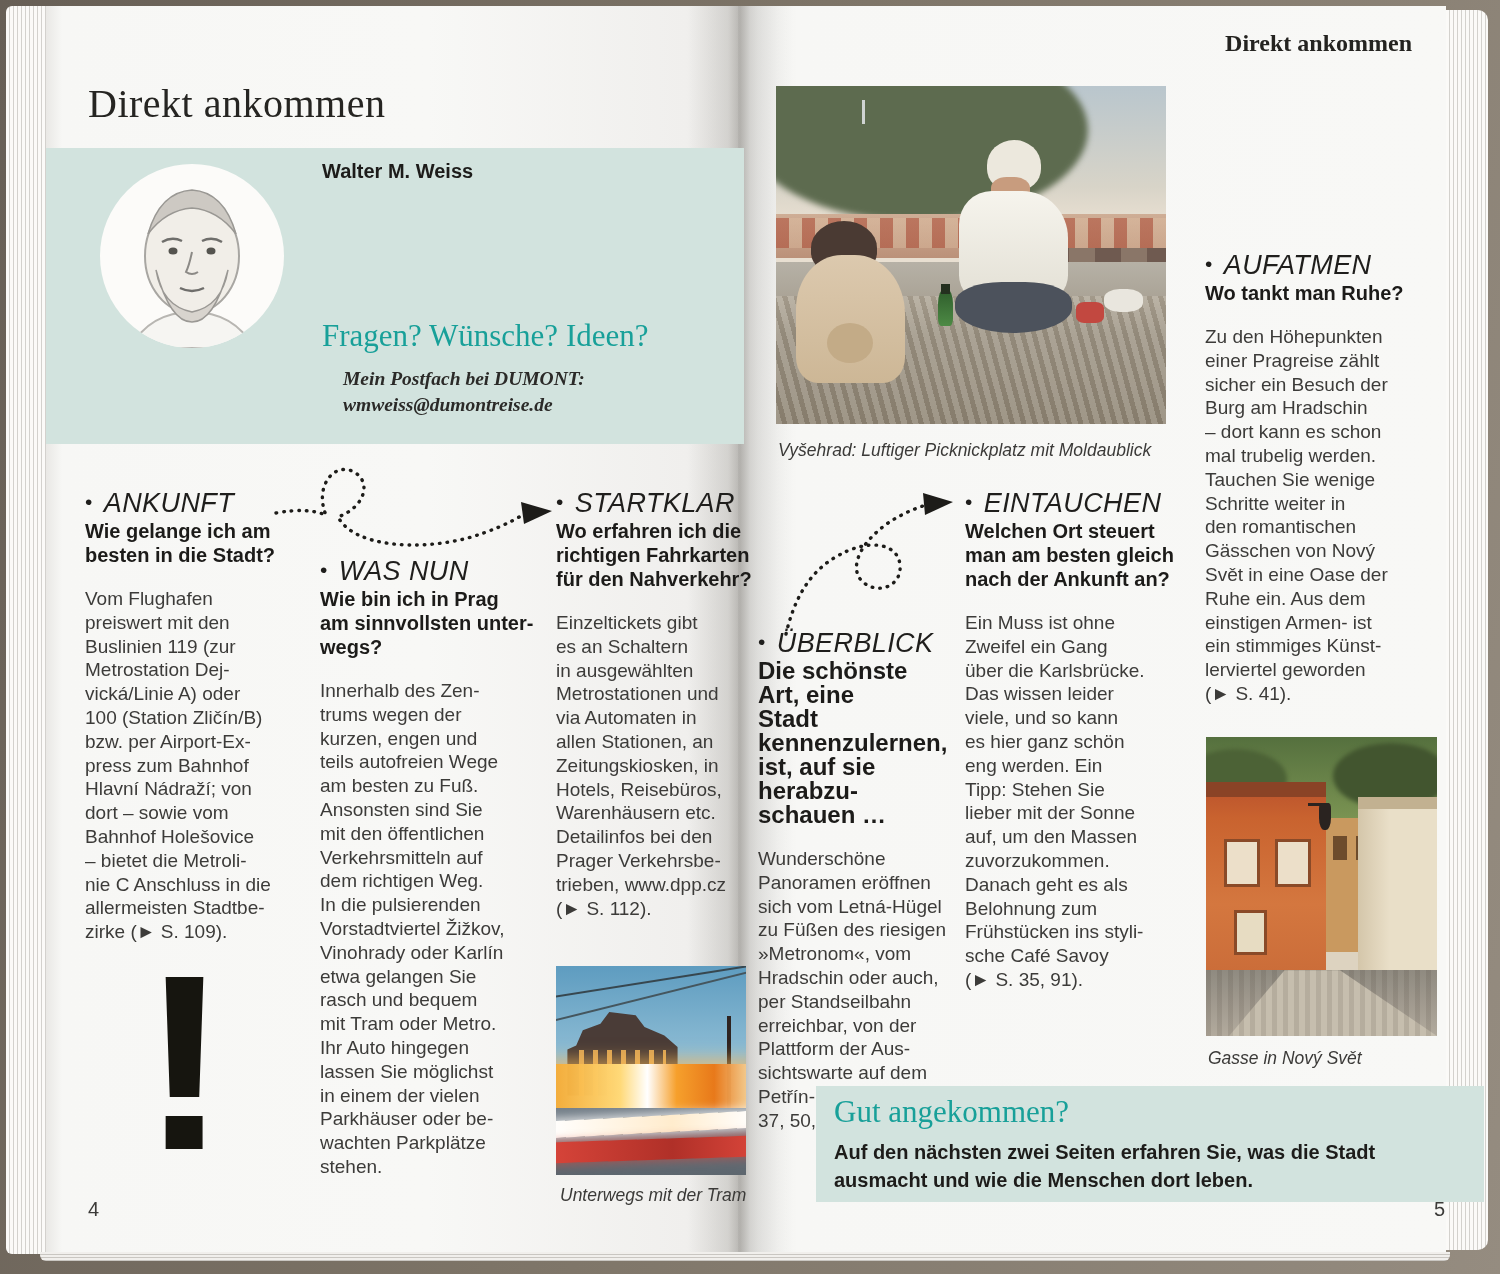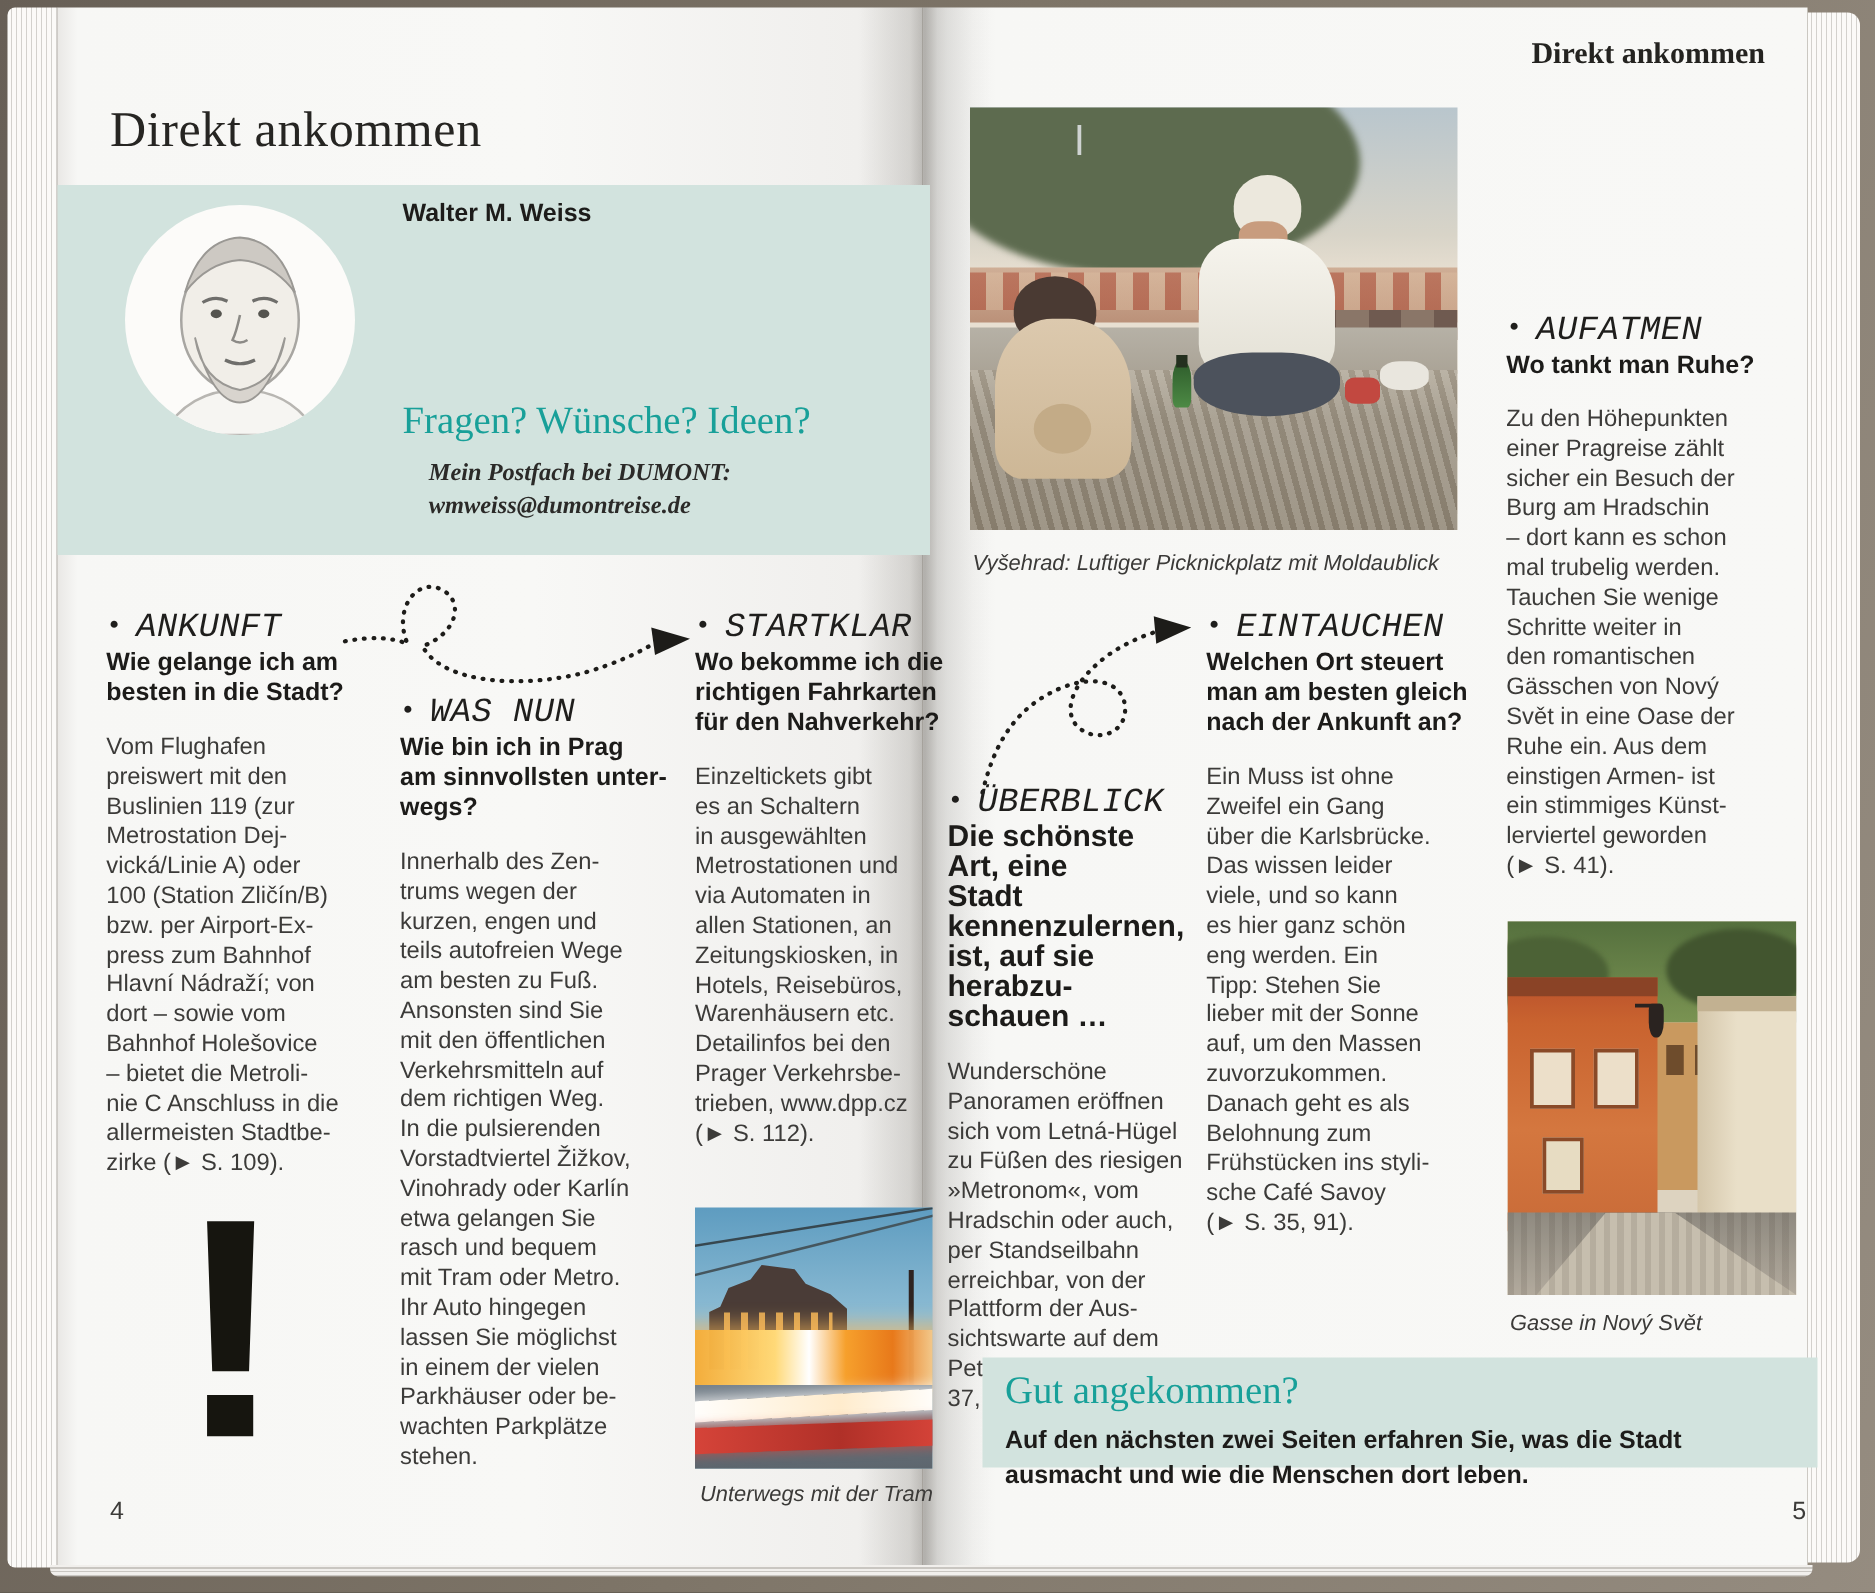--- a/index.html
+++ b/index.html
@@ -14,21 +14,21 @@
   .gutter{background:linear-gradient(90deg,rgba(0,0,0,0) 0,rgba(60,55,48,.10) 40px,rgba(60,55,48,.25) 52px,rgba(60,55,48,.10) 62px,rgba(60,55,48,.02) 90px,rgba(0,0,0,0) 110px);}
   
   .page-title{font-family:"Liberation Serif",serif;font-size:40px;color:#262522;letter-spacing:.5px;}
   .run-head{font-family:"Liberation Serif",serif;font-weight:bold;font-size:24px;color:#242320;text-align:right;}
   .mint{background:#d2e3de;}
   .author-name{font-weight:bold;font-size:20px;color:#1d1c1a;}
   .ml{white-space:pre-line;}
   .intro{font-size:19.5px;line-height:25.2px;color:#3a3937;}
   .cta{font-family:"Liberation Serif",serif;font-size:31px;color:#18a099;}
   .postfach{font-family:"Liberation Serif",serif;font-style:italic;font-weight:bold;font-size:19.5px;line-height:26px;color:#2b2a28;margin-left:21px;}
-  .sec-head{font-family:Liberation Mono, monospace;font-style:italic;font-size:27px;color:#1f1e1c;letter-spacing:.4px;white-space:nowrap;}
+  .sec-head{font-family:Liberation Sans, sans-serif;font-style:italic;font-size:27px;color:#1f1e1c;letter-spacing:.4px;white-space:nowrap;}
   .sec-head .bullet{font-style:normal;font-size:21px;vertical-align:3px;margin-right:11px;}
   .q{font-weight:bold;font-size:20px;line-height:24px;color:#1c1b19;}
   .body{font-size:19px;line-height:23.8px;color:#3c3b39;margin-top:20px;}
   .caption{font-style:italic;font-size:17.5px;color:#3b3a38;}
   .pagenum{font-size:20px;color:#3c3b39;}
   .bang{font-weight:bold;font-size:250px;line-height:1;color:#16150f;transform:scaleX(1.05);}
   .box-title{font-family:"Liberation Serif",serif;font-size:31px;color:#18a099;}
   .box-text{font-weight:bold;font-size:20px;line-height:28px;color:#1d1c1a;}
   .photo{overflow:hidden;}
   .photo *{position:absolute;}
@@ -118,21 +118,21 @@
 Ihr Auto hingegen
 lassen Sie möglichst
 in einem der vielen
 Parkhäuser oder be-
 wachten Parkplätze
 stehen.</div>
   </div>
 
   <div class="abs" style="left:556px;top:488px;width:200px;">
     <div class="sec-head"><span class="bullet">•</span><span>STARTKLAR</span></div>
-    <div class="q ml">Wo bekomme ich die
+    <div class="q ml">Wo erfahren ich die
 richtigen Fahrkarten
 für den Nahverkehr?</div>
     <div class="body ml">Einzeltickets gibt
 es an Schaltern
 in ausgewählten
 Metrostationen und
 via Automaten in
 allen Stationen, an
 Zeitungskiosken, in
 Hotels, Reisebüros,
@@ -267,21 +267,21 @@
     <div style="left:44%;top:22%;width:9%;height:3px;background:#2a2320;"></div>
     <div style="left:49%;top:22%;width:5%;height:9%;background:#2a2320;border-radius:20% 20% 45% 45%;"></div>
     <div style="left:66%;top:20%;width:34%;height:64%;background:linear-gradient(90deg,#d4c6aa,#e9dfc8 40%);"></div>
     <div style="left:66%;top:20%;width:34%;height:4%;background:#c2b191;"></div>
     <div style="left:0;top:78%;width:100%;height:22%;background:linear-gradient(180deg,#8f8a80,#b2aa9d);"></div>
     <div style="left:0;top:78%;width:100%;height:22%;background:#c6beae;clip-path:polygon(34% 0,58% 0,100% 100%,10% 100%);"></div>
     <div style="left:0;top:78%;width:100%;height:22%;background:repeating-linear-gradient(90deg,rgba(60,50,40,.12) 0 5px,rgba(255,255,255,0) 5px 11px);"></div>
   </div>
   <div class="abs caption" style="left:1208px;top:1048px;">Gasse in Nový Svět</div>
 
-  <div class="abs mint" style="left:786px;top:1086px;width:668px;height:88px;">
+  <div class="abs mint" style="left:816px;top:1086px;width:668px;height:116px;">
     <div class="box-title" style="position:absolute;left:18px;top:8px;">Gut angekommen?</div>
     <div class="box-text ml" style="position:absolute;left:18px;top:52px;width:630px;">Auf den nächsten zwei Seiten erfahren Sie, was die Stadt
 ausmacht und wie die Menschen dort leben.</div>
   </div>
 
   <div class="abs pagenum" style="left:1420px;top:1198px;width:25px;text-align:right;">5</div>
 
 </div>
 
 </body></html>

